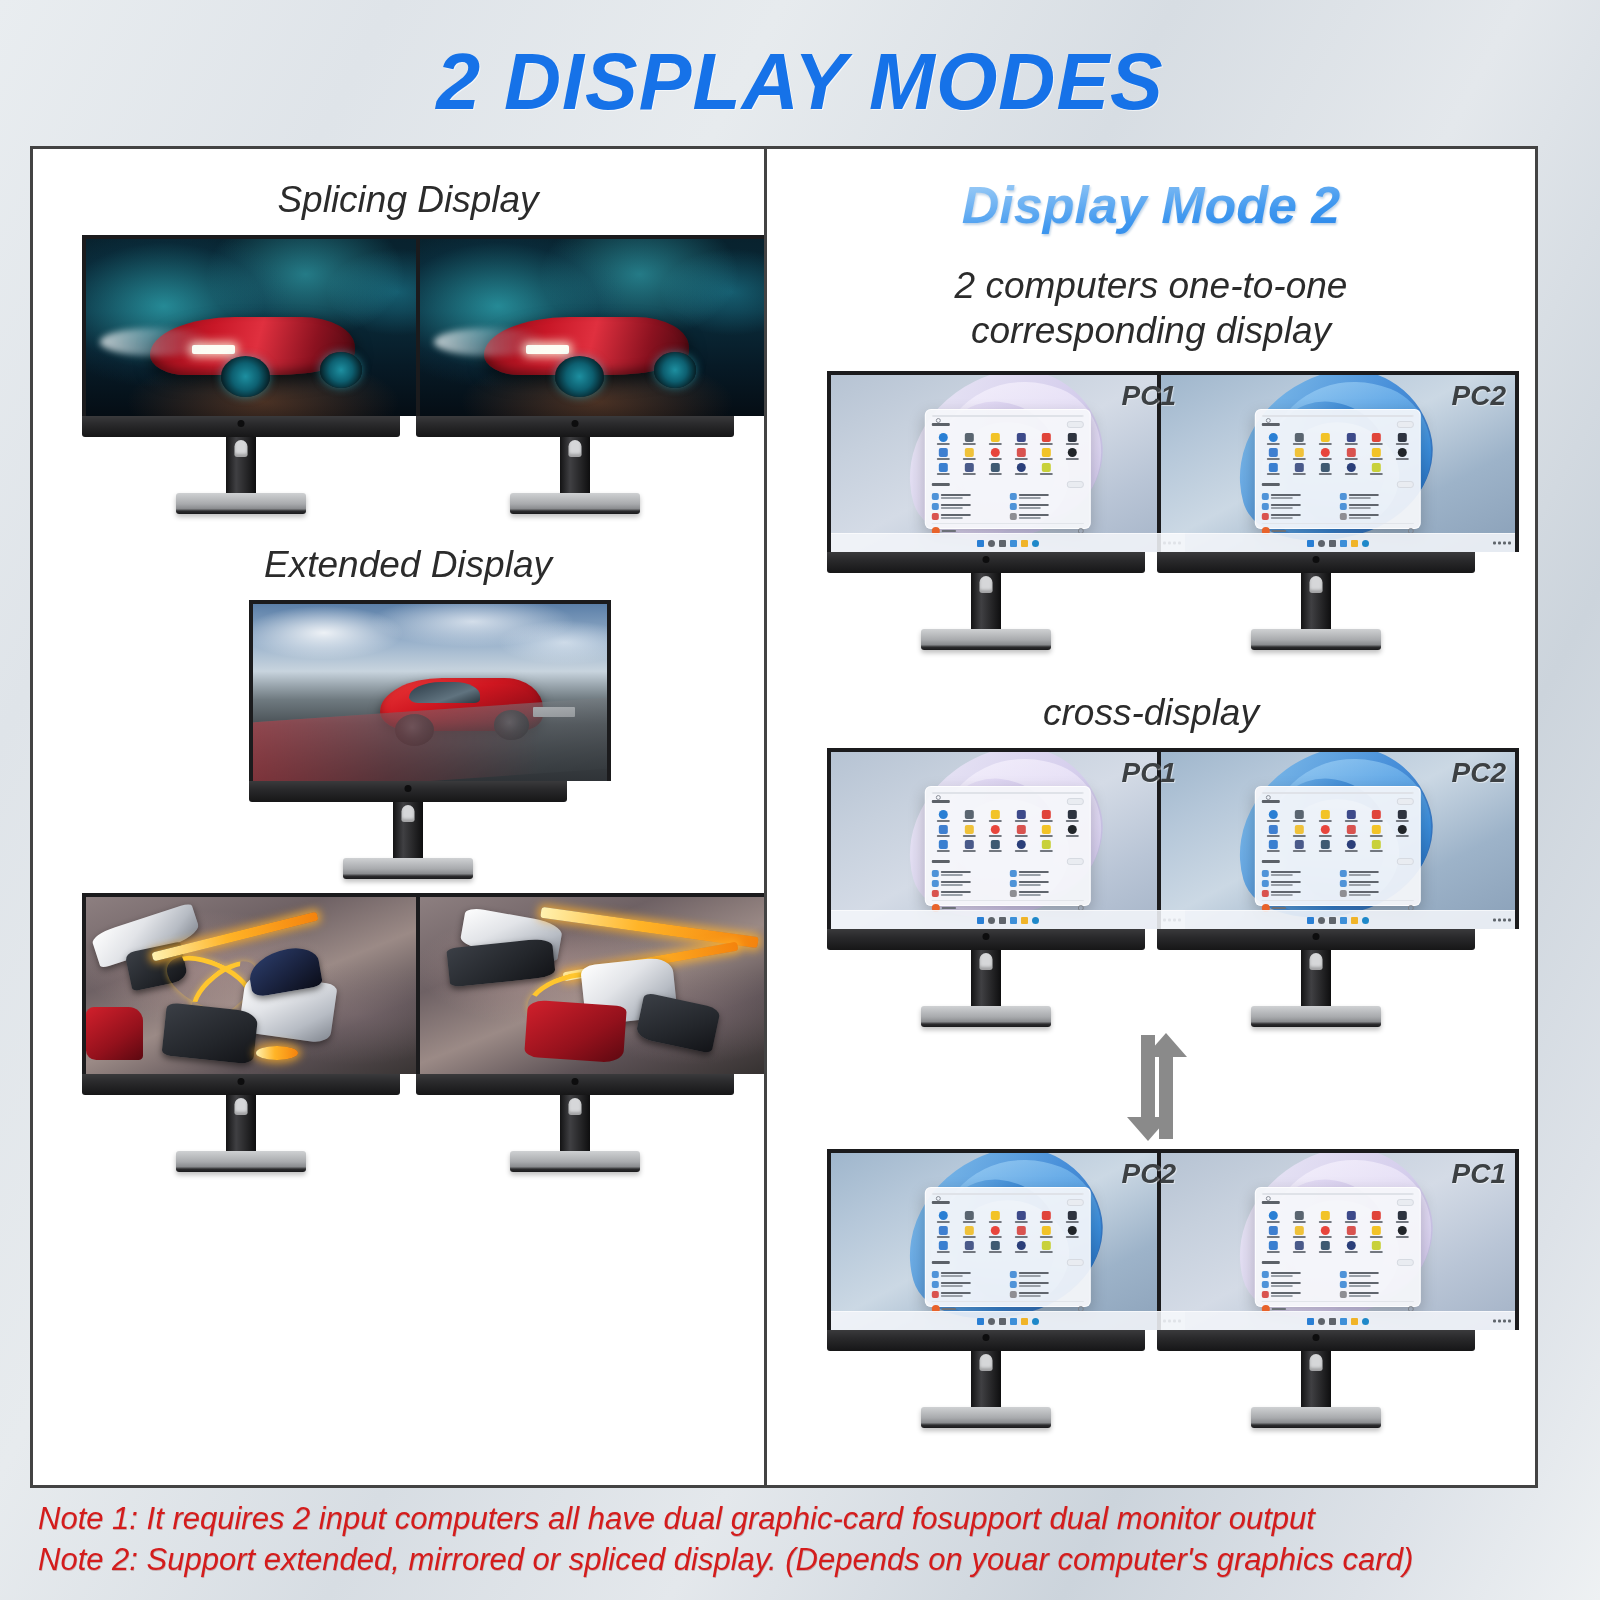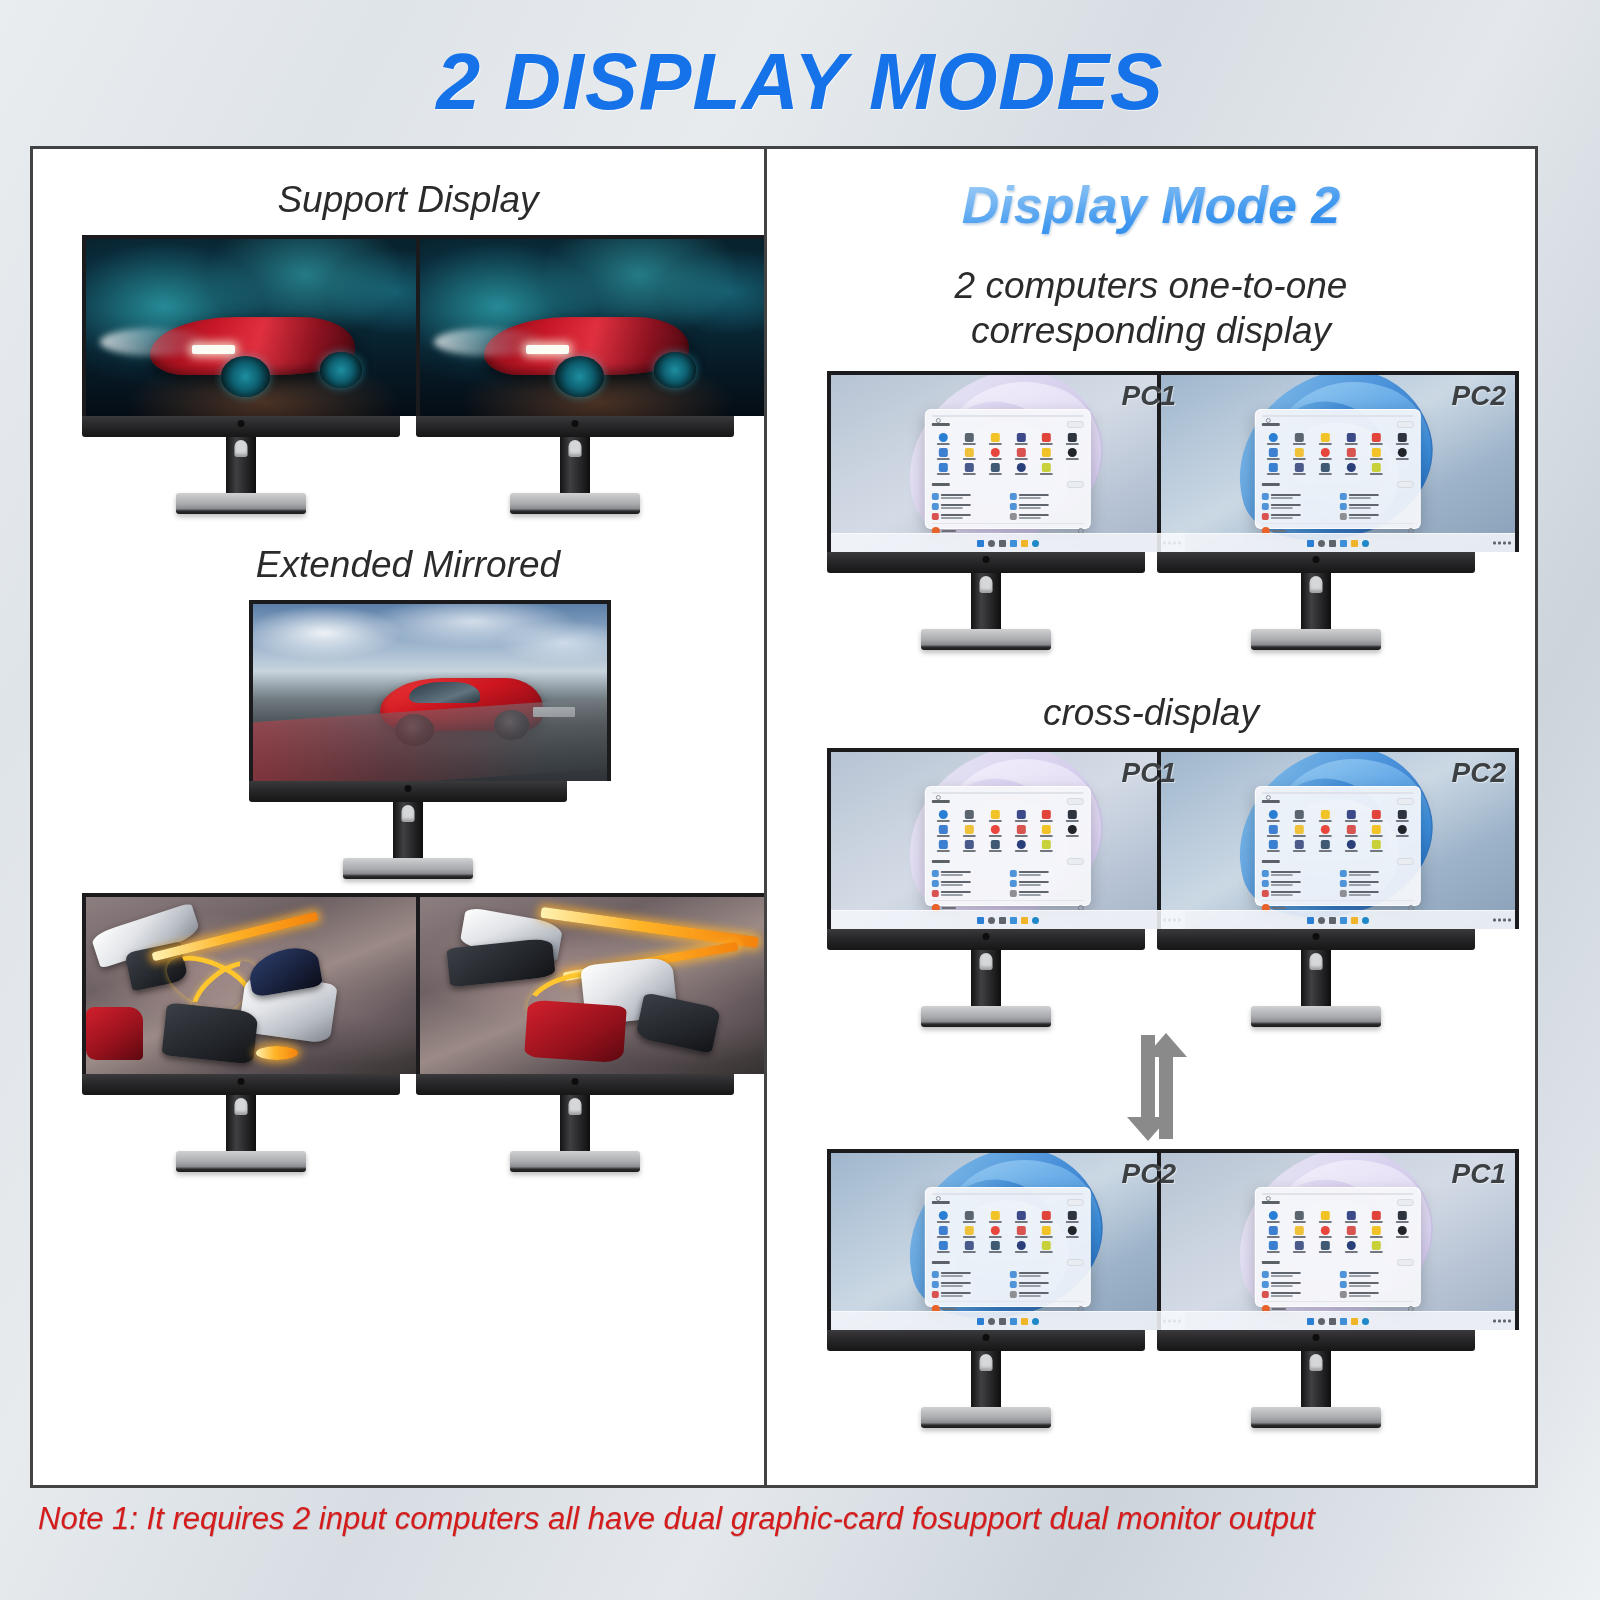--- a/index.html
+++ b/index.html
@@ -462,21 +462,21 @@
   }
 </style>
 </head>
 <body>
 
 <div class="page-title">2 DISPLAY MODES</div>
 
 <div class="panel panel-left">
 
 
-  <div class="sec-title">Support Display</div>
+  <div class="sec-title">Splicing Display</div>
   <div class="row2">
 
     <div class="monitor">
       <div class="screen">
         <div class="art-redcar">
           <div class="redcar-lamp"></div>
           <div class="redcar-wheel w1"></div>
           <div class="redcar-wheel w2"></div>
         </div>
       </div>
@@ -492,21 +492,21 @@
           <div class="redcar-wheel w1"></div>
           <div class="redcar-wheel w2"></div>
         </div>
       </div>
       <div class="chin"></div>
       <div class="neck"></div>
       <div class="base"></div>
     </div>
   </div>
 
-  <div class="sec-title">Extended Mirrored</div>
+  <div class="sec-title">Extended Display</div>
   <div class="row2">
 
 
     <div class="monitor">
       <div class="screen">
         <div class="art-porsche">
           <div class="porsche-body"></div>
           <div class="porsche-glass"></div>
           <div class="porsche-wheel pw1"></div>
           <div class="porsche-wheel pw2"></div>
@@ -1556,13 +1556,14 @@
       </div>
       <div class="chin"></div>
       <div class="neck"></div>
       <div class="base"></div>
     </div>
   </div>
 </div>
 
 <div class="notes">
   <div class="note-line">Note 1: It requires 2 input computers all have dual graphic-card fosupport dual monitor output</div>
+  <div class="note-line">Note 2: Support extended, mirrored or spliced display. (Depends on youar computer's graphics card)</div>
 </div>
 
 </body></html>

